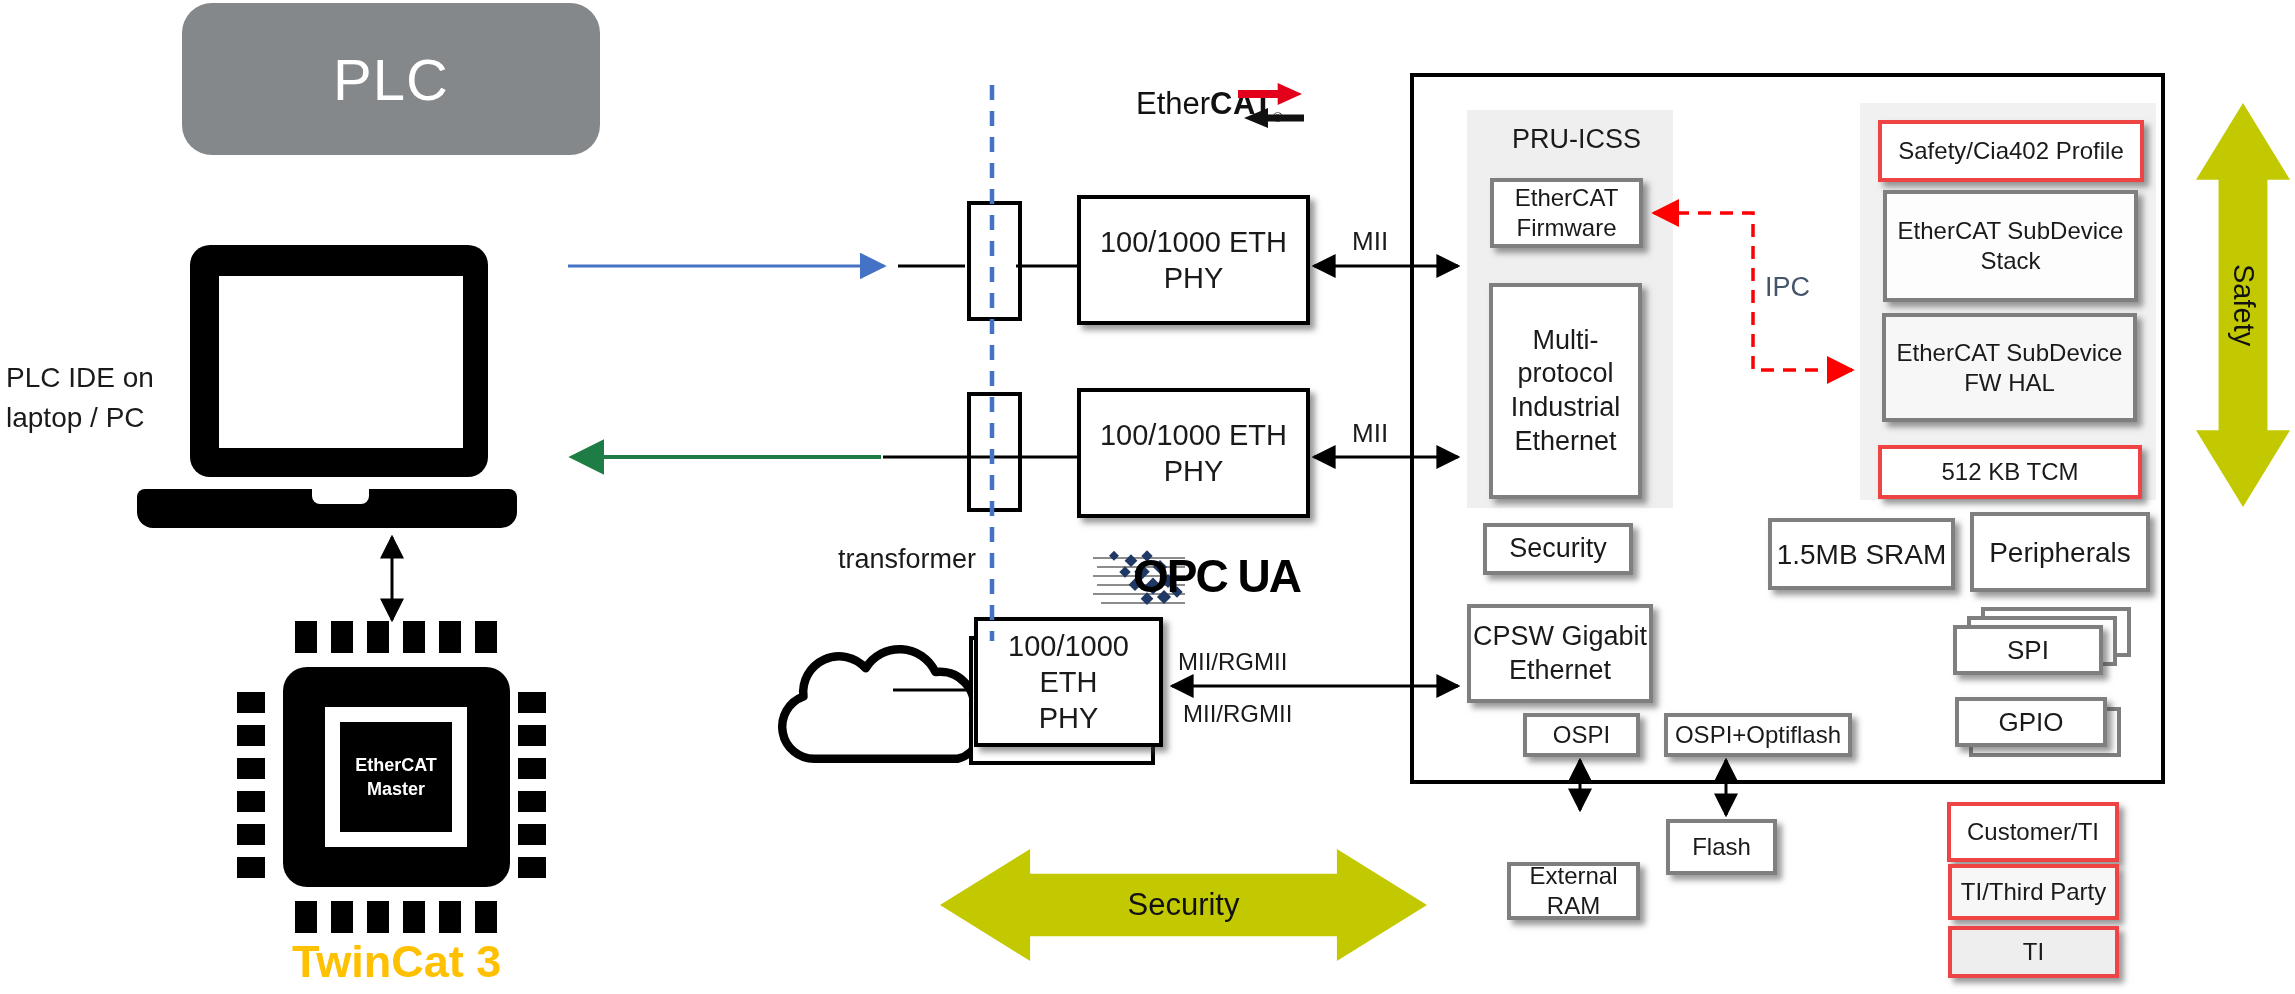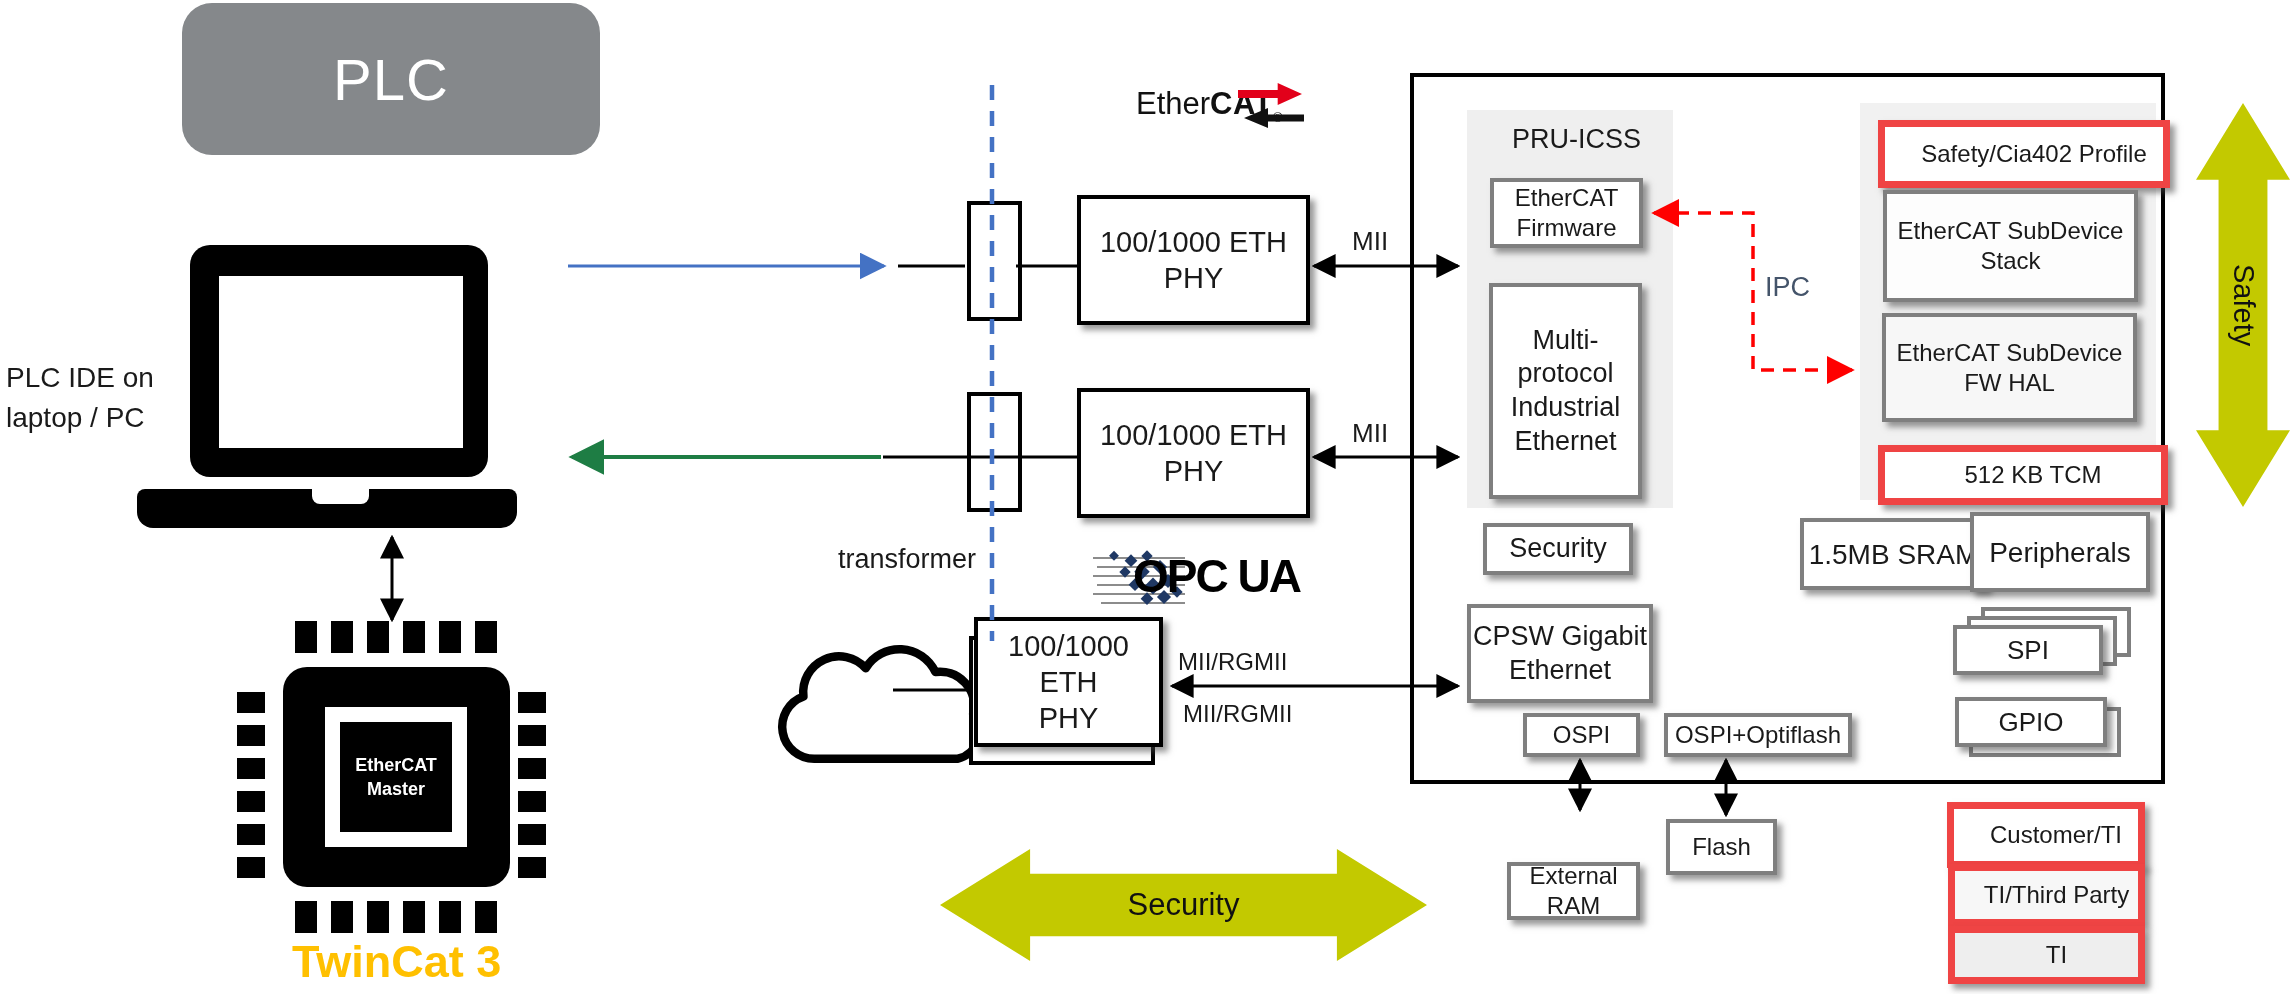--- a/index.html
+++ b/index.html
@@ -3,21 +3,21 @@
 <meta charset="utf-8">
 <style>
   html,body{margin:0;padding:0;background:#fff;}
   .canvas{position:relative;width:2295px;height:994px;background:#fff;overflow:hidden;
           font-family:"Liberation Sans",sans-serif;color:#1a1a1a;}
   .abs{position:absolute;}
   .box{position:absolute;background:#fff;display:flex;flex-direction:column;align-items:center;
        justify-content:center;text-align:center;line-height:1.25;}
   .b-black{border:4px solid #000;}
   .b-gray{border:4px solid #7f7f7f;}
-  .b-gray3{border:7px solid #ef4444;padding-left:20px;}
+  .b-gray3{border:4px solid #ef4444;}
   .shadow{box-shadow:5px 5px 6px rgba(70,70,70,.55);}
   .panel{position:absolute;background:#efefef;}
   .fs24{font-size:24px;} .fs26{font-size:26px;} .fs27{font-size:27px;} .fs28{font-size:28px;} .fs29{font-size:29px;}
   .label{position:absolute;white-space:nowrap;}
   .banner{position:absolute;background:#c3c900;display:flex;align-items:center;justify-content:center;}
   .arrow-h{clip-path:polygon(0% 50%,18.5% 0%,18.5% 22%,81.5% 22%,81.5% 0%,100% 50%,81.5% 100%,81.5% 78%,18.5% 78%,18.5% 100%);}
   .arrow-v{clip-path:polygon(50% 0%,100% 19%,76% 19%,76% 81%,100% 81%,50% 100%,0% 81%,24% 81%,24% 19%,0% 19%);}
   .vert{writing-mode:vertical-rl;}
   .pins{position:absolute;}
   svg{display:block;}
@@ -174,21 +174,21 @@
     <span>Stack</span>
   </div>
   <div class="box b-gray shadow fs24" style="left:1882px;top:313px;width:247px;height:101px;background:#f7f7f7;">
     <span>EtherCAT SubDevice</span>
     <span>FW HAL</span>
   </div>
   <div class="box b-gray3 shadow fs24" style="left:1878px;top:445px;width:256px;height:46px;">
     <span>512 KB TCM</span>
   </div>
 
-  <div class="box b-gray shadow fs28" style="left:1768px;top:518px;width:179px;height:64px;margin-left:32px;">
+  <div class="box b-gray shadow fs28" style="left:1768px;top:518px;width:179px;height:64px;">
     <span>1.5MB SRAM</span>
   </div>
   <div class="box b-gray shadow fs28" style="left:1970px;top:512px;width:172px;height:72px;">
     <span>Peripherals</span>
   </div>
 
   <div class="box b-gray" style="left:1981px;top:607px;width:142px;height:42px;"></div>
   <div class="box b-gray" style="left:1967px;top:616px;width:142px;height:42px;"></div>
   <div class="box b-gray shadow fs26" style="left:1953px;top:625px;width:142px;height:42px;">
     <span>SPI</span>

